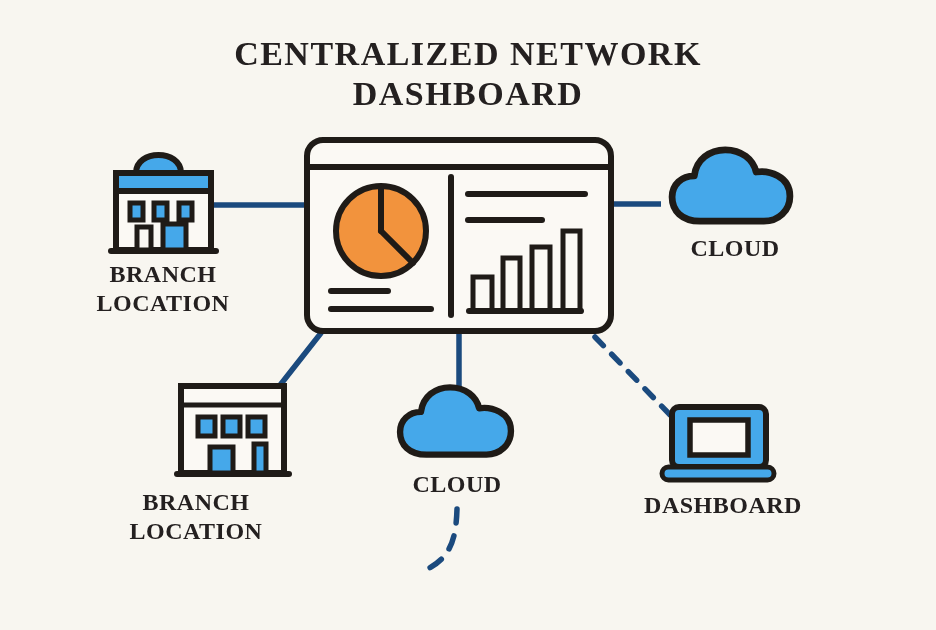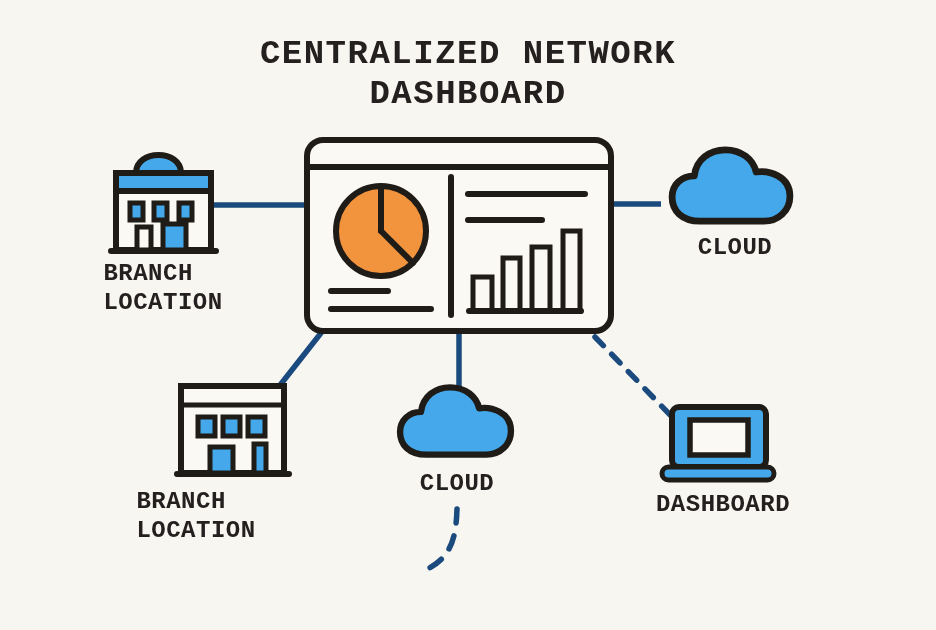--- a/index.html
+++ b/index.html
@@ -10,32 +10,32 @@
     --orange:#f2933d;
     --panel:#fbf9f4;
     --text:#242020;
   }
   html,body{margin:0;padding:0;background:#fff;}
   .canvas{
     position:relative;
     width:936px;height:630px;
     background:var(--bg);
     overflow:hidden;
-    font-family:Liberation Mono, monospace;
+    font-family:Liberation Serif, serif;
   }
   .title{
     position:absolute;top:34px;left:0;width:936px;
     margin:0;text-align:center;
     font-size:34px;line-height:1.18;font-weight:700;
     letter-spacing:1.5px;color:var(--text);
     white-space:pre-line;
   }
   .node-label{
     position:absolute;transform:translateX(-50%);
-    text-align:left;font-size:24px;line-height:1.2;font-weight:700;
+    text-align:center;font-size:24px;line-height:1.2;font-weight:700;
     letter-spacing:0.5px;color:var(--text);
     white-space:pre-line;
   }
   .abs{position:absolute;}
   svg{display:block;overflow:visible;}
 </style>
 </head>
 <body>
 
 <div class="canvas">

